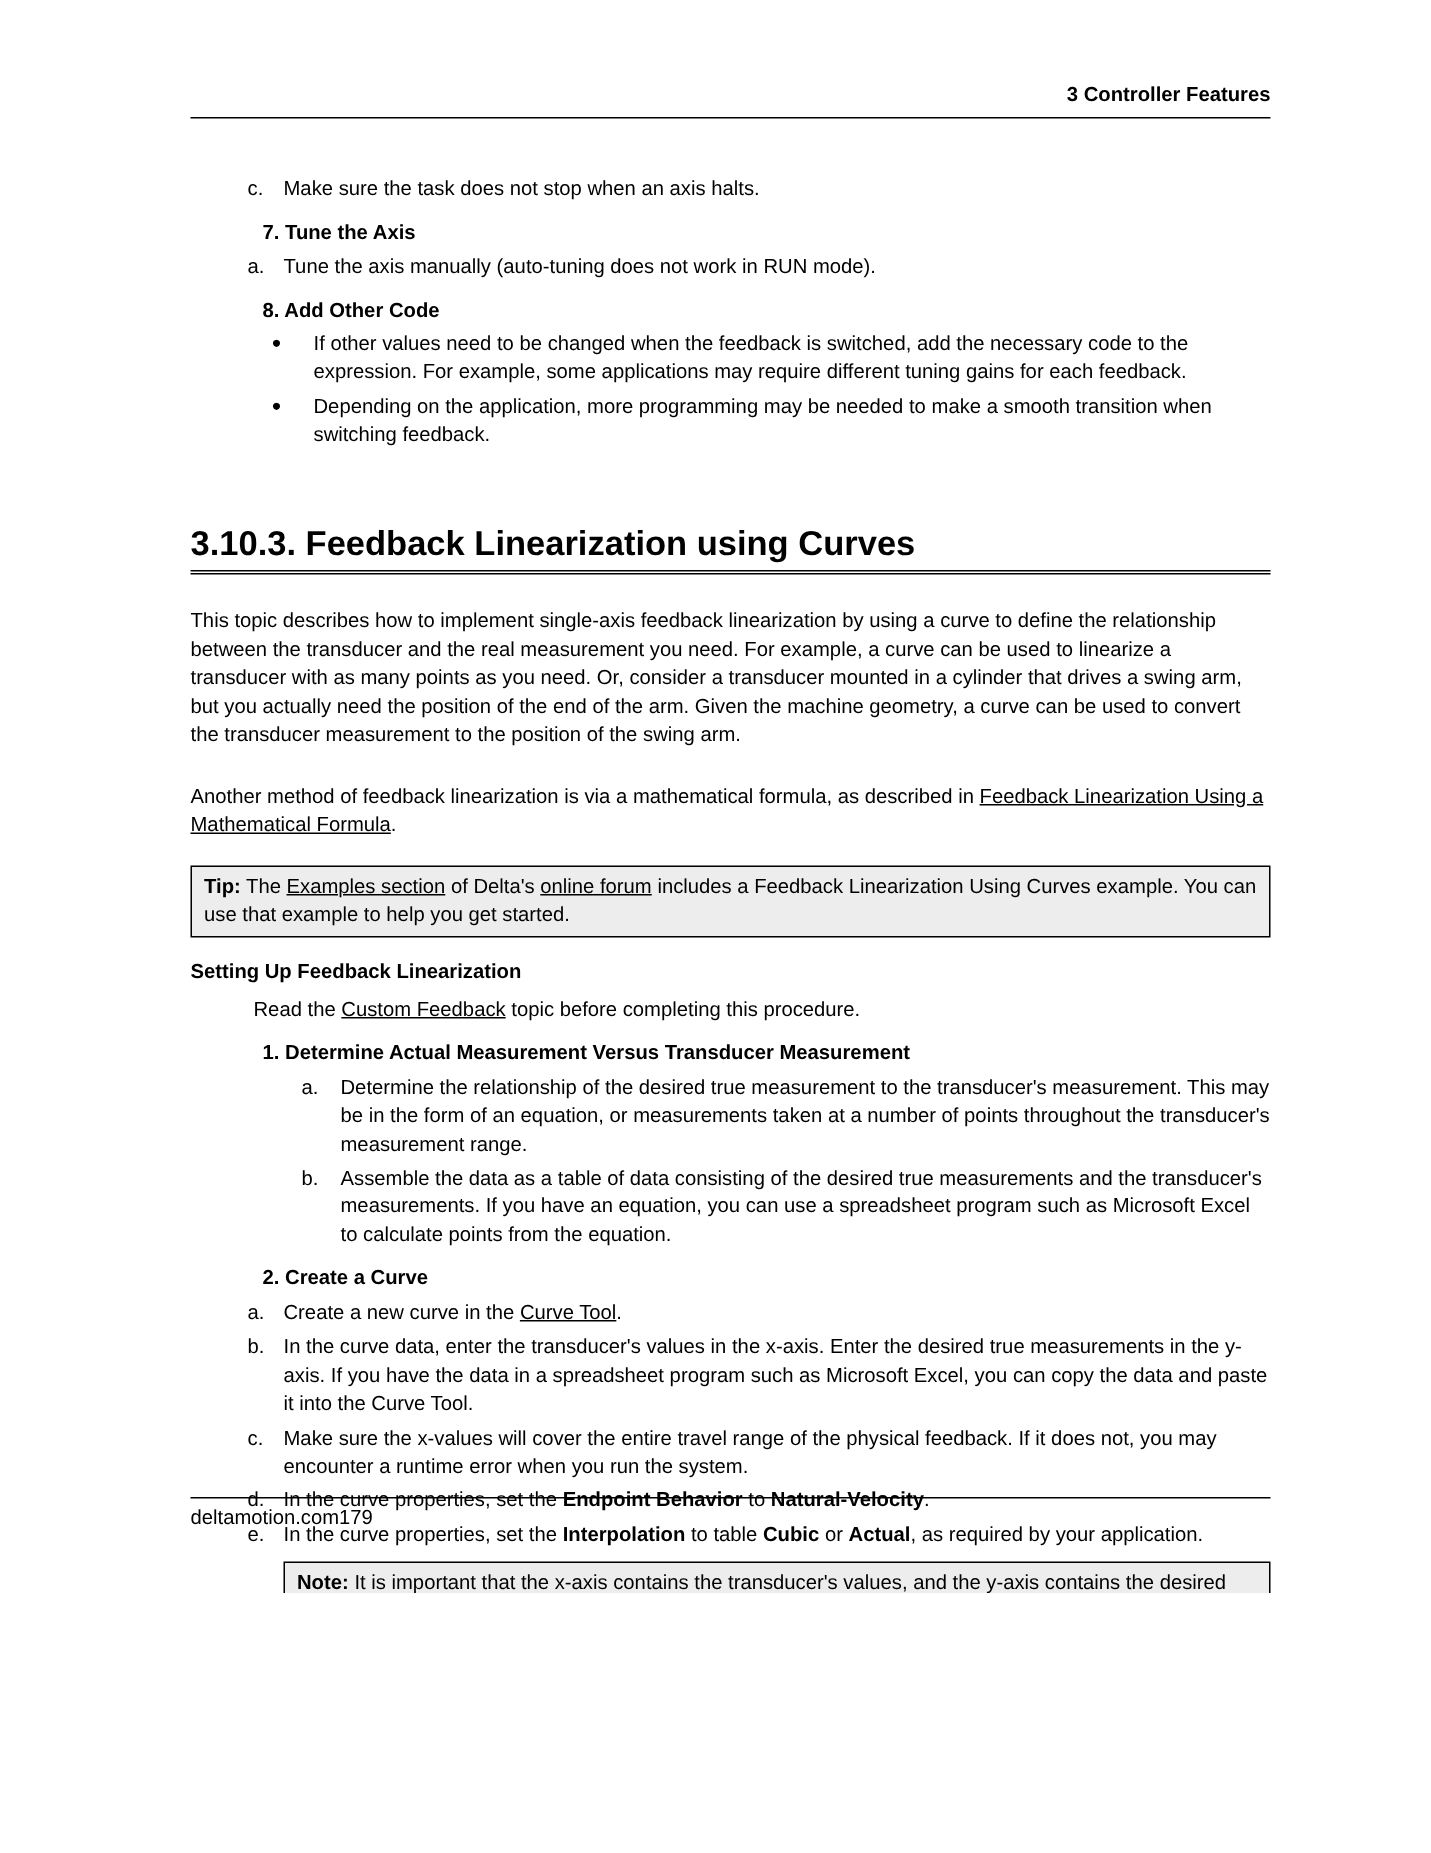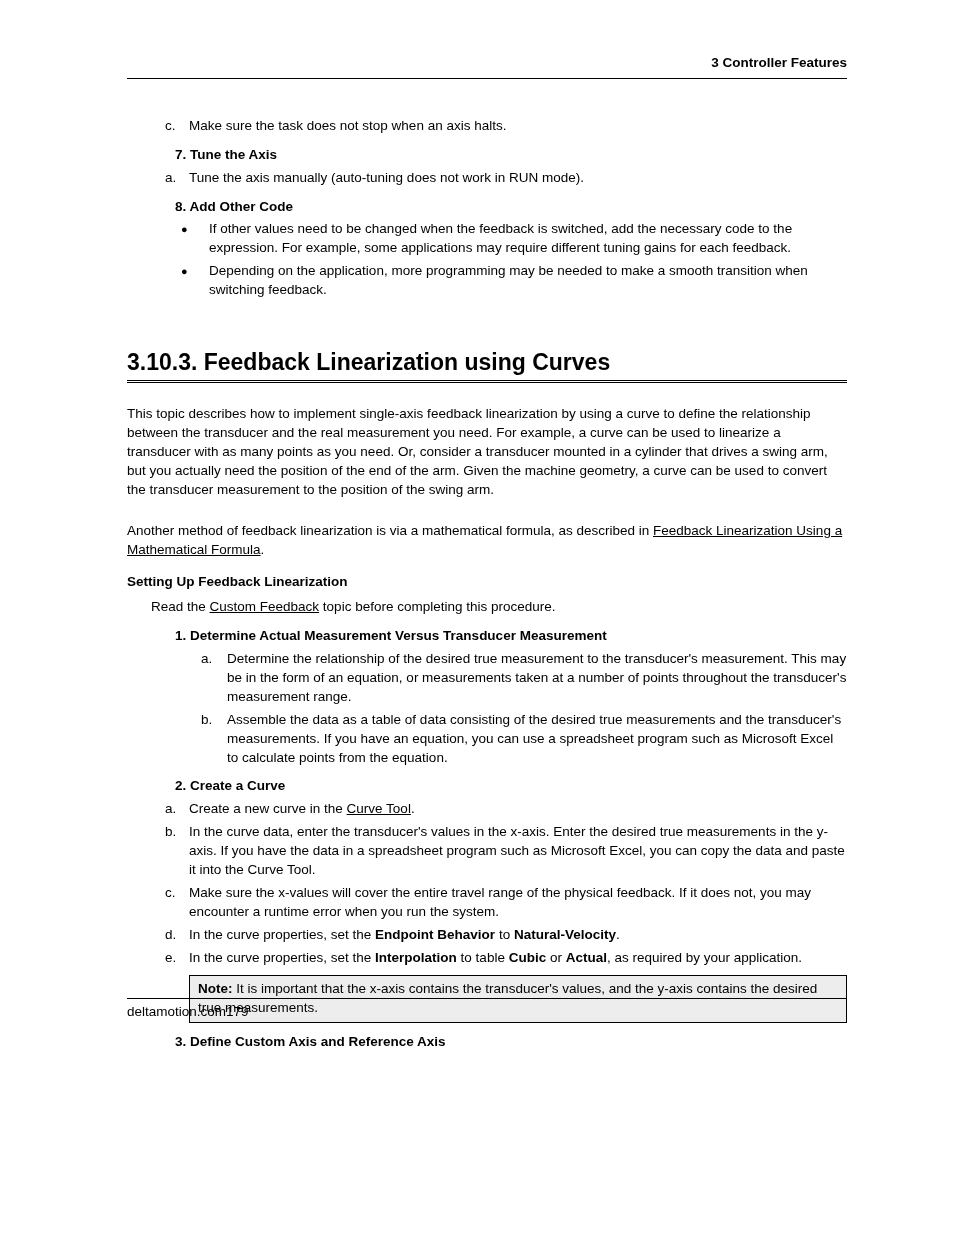--- a/index.html
+++ b/index.html
@@ -94,21 +94,21 @@
   }
   .notebox {
     margin: 8px 0 8px 62px;
     background: #ededed;
   }
   .subheading {
     font-weight: bold;
     margin: 14px 0 6px 0;
   }
   .indent-38 {
-    margin-left: 24px;
+    margin-left: 42px;
   }
   b { font-weight: bold; }
 </style>
 </head>
 <body>
 
 <div class="page">
 
   <div class="header">
     <span>3  Controller Features</span>
@@ -140,20 +140,23 @@
     </div>
 
     <h2 class="section-title">3.10.3. Feedback Linearization using Curves</h2>
 
     <div class="para">This topic describes how to implement single-axis feedback linearization by using a curve to define the relationship between the transducer and the real measurement you need. For example, a curve can be used to linearize a transducer with as many points as you need. Or, consider a transducer mounted in a cylinder that drives a swing arm, but you actually need the position of the end of the arm. Given the machine geometry, a curve can be used to convert the transducer measurement to the position of the swing arm.</div>
 
     <div class="para">
       <span>Another method of feedback linearization is via a mathematical formula, as described in </span><span class="underline">Feedback Linearization Using a Mathematical Formula</span><span>.</span>
     </div>
 
+    <div class="tipbox">
+      <b>Tip:</b><span> The </span><span class="underline">Examples section</span><span> of Delta's </span><span class="underline">online forum</span><span> includes a Feedback Linearization Using Curves example. You can use that example to help you get started.</span>
+    </div>
 
     <div class="subheading">Setting Up Feedback Linearization</div>
 
     <div class="indent-38" style="margin-bottom:6px;">
       <span>Read the </span><span class="underline">Custom Feedback</span><span> topic before completing this procedure.</span>
     </div>
 
     <div class="num-heading">1. Determine Actual Measurement Versus Transducer Measurement</div>
 
     <div class="lettered deep">

